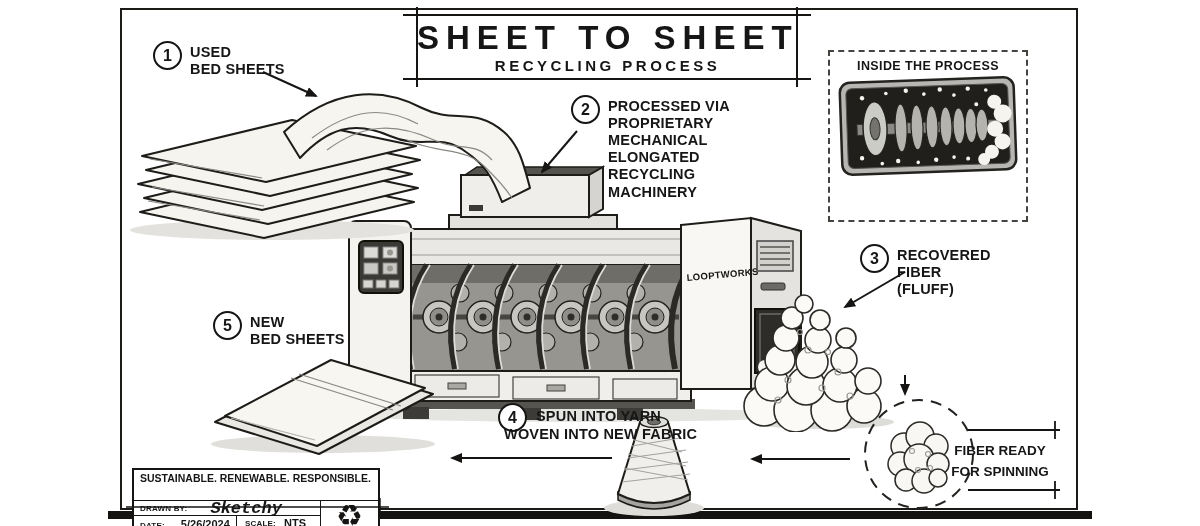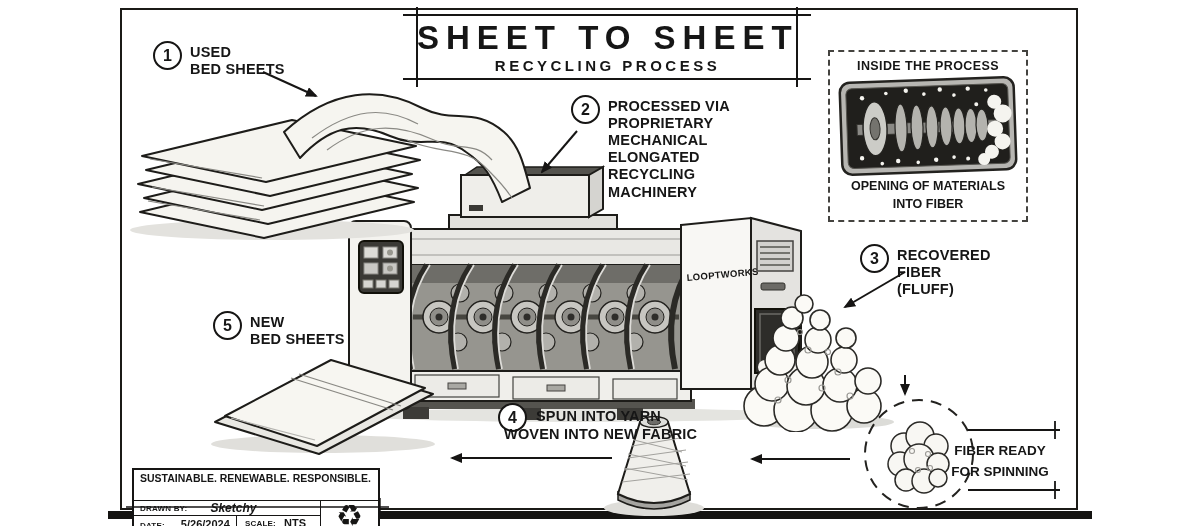--- a/index.html
+++ b/index.html
@@ -32,21 +32,21 @@
   .tb-cell{box-sizing:border-box;overflow:hidden;}
   .tb-tag{grid-column:1/4;grid-row:1;padding:2px 0 0 6px;font-size:10.5px;font-weight:700;line-height:1.32;white-space:nowrap;}
   .tb-drawn{grid-column:1/3;grid-row:2;border-top:1.5px solid #161514;padding-left:6px;display:flex;align-items:center;gap:23px;}
   .tb-date{grid-column:1;grid-row:3;border-top:1.5px solid #161514;padding-left:6px;display:flex;align-items:flex-end;gap:16px;}
   .tb-scale{grid-column:2;grid-row:3;border-top:1.5px solid #161514;border-left:1.5px solid #161514;
             padding-left:8px;display:flex;align-items:center;gap:8px;}
   .tb-recycle{grid-column:3;grid-row:2/4;border-top:1.5px solid #161514;border-left:1.5px solid #161514;
               display:flex;align-items:center;justify-content:center;}
   .tb-label{font-size:8px;font-weight:700;letter-spacing:0.2px;}
   .tb-value{font-size:11px;font-weight:700;}
-  .script{font-family:Liberation Sans, sans-serif;font-style:italic;font-size:12px;font-weight:600;}
+  .script{font-family:Liberation Mono, monospace;font-style:italic;font-size:17px;font-weight:600;}
   .recycle-glyph{font-family:"DejaVu Sans",sans-serif;font-size:30px;line-height:1;color:#161514;}
   .z10{z-index:10}.z15{z-index:15}.z20{z-index:20}.z30{z-index:30}.z40{z-index:40}.z50{z-index:50}
   svg{display:block;}
   .overlay{left:0;top:0;pointer-events:none;}
 </style>
 </head>
 <body>
 
 <div class="canvas">
 
@@ -327,24 +327,20 @@
           <circle cx="60" cy="84" r="2.2"></circle>
             <circle cx="80" cy="86" r="1.8"></circle>
             <circle cx="98" cy="84" r="2.2"></circle>
           <circle cx="116" cy="82" r="1.8"></circle>
             <circle cx="130" cy="84" r="2"></circle>
             <circle cx="24" cy="80" r="2.2"></circle>
             <circle cx="44" cy="86" r="1.8"></circle>
         </g>
       </g>
     </svg>
-    <div class="inset-cap">
-      <div>OPENING OF MATERIALS</div>
-      <div>INTO FIBER</div>
-    </div>
   </div>
 
   <div class="abs title-main z40">SHEET TO SHEET</div>
   <div class="abs title-sub z40">RECYCLING PROCESS</div>
 
   <div class="abs step z40" style="left:153px;top:41px">
     <div class="badge">1</div>
     <div class="slines">
       <div>USED</div>
       <div>BED SHEETS</div>

